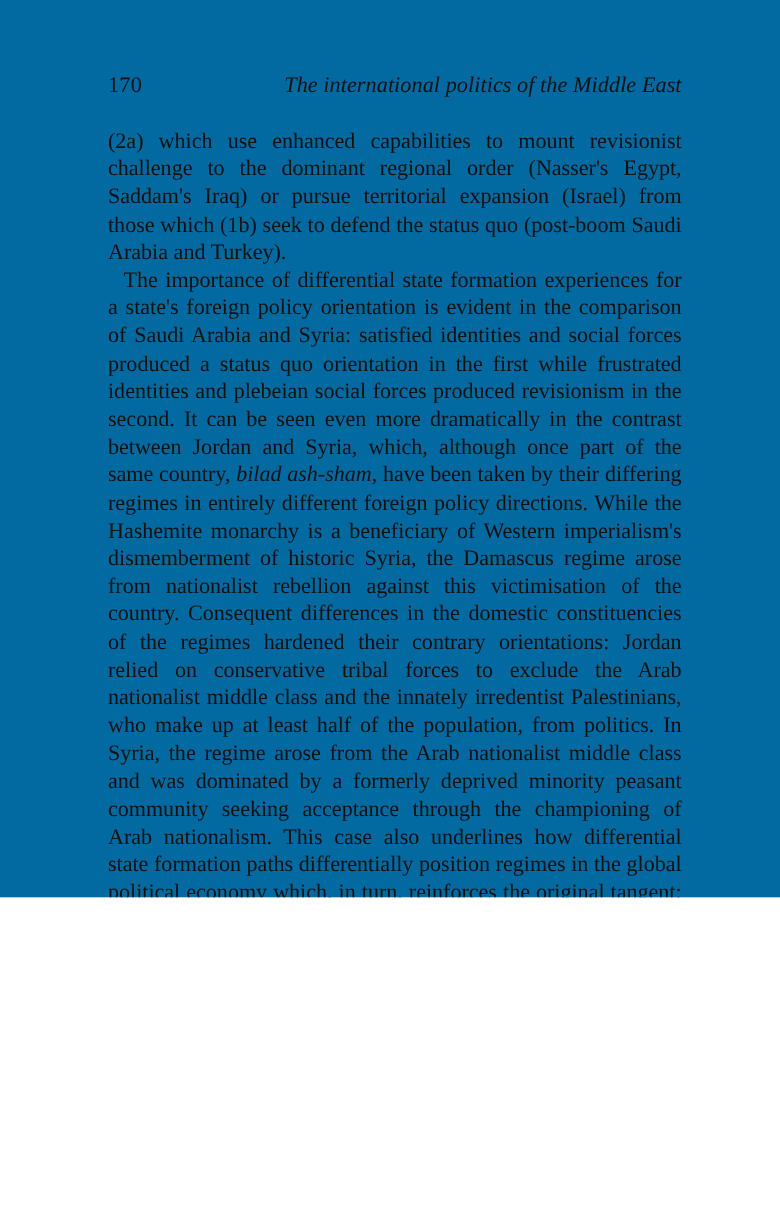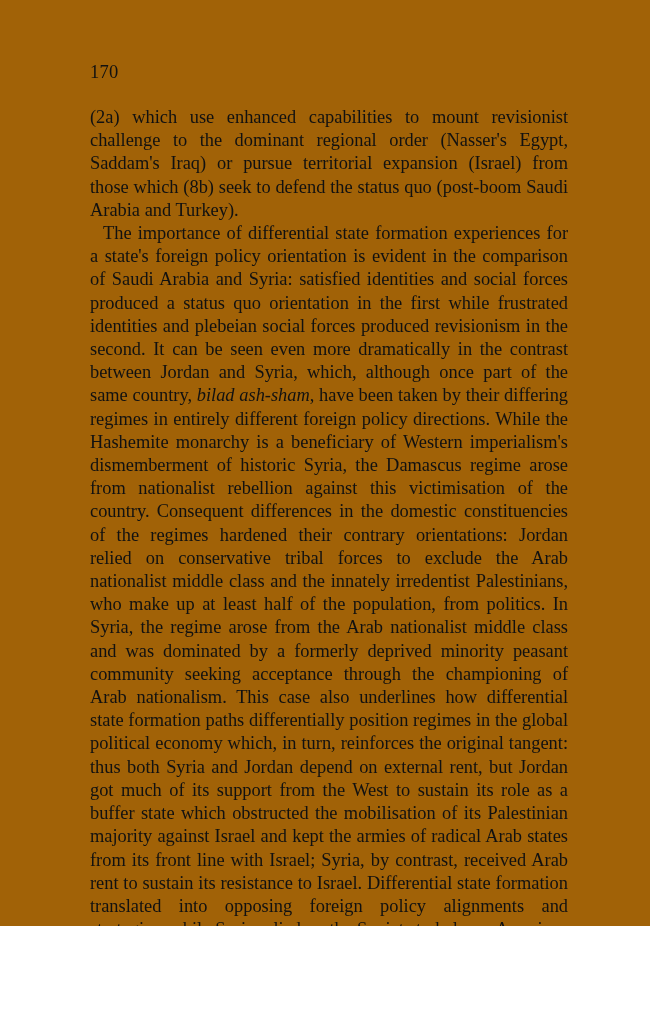--- a/index.html
+++ b/index.html
@@ -3,22 +3,22 @@
 <meta charset="utf-8">
 <style>
   html, body {
     margin: 0;
     padding: 0;
     background: #ffffff;
   }
   .page {
     position: relative;
     width: 650px;
-    height: 926px;
-    background: #a16207;
+    height: 748px;
+    background: #0369a1;
     margin: 0 auto;
     overflow: hidden;
     font-family: "Liberation Serif", "DejaVu Serif", serif;
     color: #1a1a1a;
     -webkit-font-smoothing: antialiased;
   }
 
   
   .running-head {
     position: absolute;
@@ -72,25 +72,26 @@
   .para i, .para em {
   }
 </style>
 </head>
 <body>
 
 <div class="page">
 
   <div class="running-head">
     <span class="folio">170</span>
+    <span class="head-title">The international politics of the Middle East</span>
   </div>
 
   <div class="textblock">
 
-    <p class="para">(2a) which use enhanced capabilities to mount revisionist challenge to the dominant regional order (Nasser's Egypt, Saddam's Iraq) or pursue territorial expansion (Israel) from those which (8b) seek to defend the status quo (post-boom Saudi Arabia and Turkey).</p>
+    <p class="para">(2a) which use enhanced capabilities to mount revisionist challenge to the dominant regional order (Nasser's Egypt, Saddam's Iraq) or pursue territorial expansion (Israel) from those which (1b) seek to defend the status quo (post-boom Saudi Arabia and Turkey).</p>
 
     <p class="para">
       <span>The importance of differential state formation experiences for a state's foreign policy orientation is evident in the comparison of Saudi Arabia and Syria: satisfied identities and social forces produced a status quo orientation in the first while frustrated identities and plebeian social forces produced revisionism in the second. It can be seen even more dramatically in the contrast between Jordan and Syria, which, although once part of the same country, </span><i>bilad ash-sham</i><span>, have been taken by their differing regimes in entirely different foreign policy directions. While the Hashemite monarchy is a beneficiary of Western imperialism's dismemberment of historic Syria, the Damascus regime arose from nationalist rebellion against this victimisation of the country. Consequent differences in the domestic constituencies of the regimes hardened their contrary orientations: Jordan relied on conservative tribal forces to exclude the Arab nationalist middle class and the innately irredentist Palestinians, who make up at least half of the population, from politics. In Syria, the regime arose from the Arab nationalist middle class and was dominated by a formerly deprived minority peasant community seeking acceptance through the championing of Arab nationalism. This case also underlines how differential state formation paths differentially position regimes in the global political economy which, in turn, reinforces the original tangent: thus both Syria and Jordan depend on external rent, but Jordan got much of its support from the West to sustain its role as a buffer state which obstructed the mobilisation of its Palestinian majority against Israel and kept the armies of radical Arab states from its front line with Israel; Syria, by contrast, received Arab rent to sustain its resistance to Israel. Differential state formation translated into opposing foreign policy alignments and strategies: while Syria relied on the Soviets to balance American support for Israel and to achieve the military capability to balance Israeli power, Jordan bandwagoned, appeasing Israel through a long history of secret relations, while relying on a US security umbrella against other regional threats. These differences usually put them on opposing sides of most regional issues and relations were more often</span>
     </p>
 
   </div>
 
 </div>
 
 </body></html>

